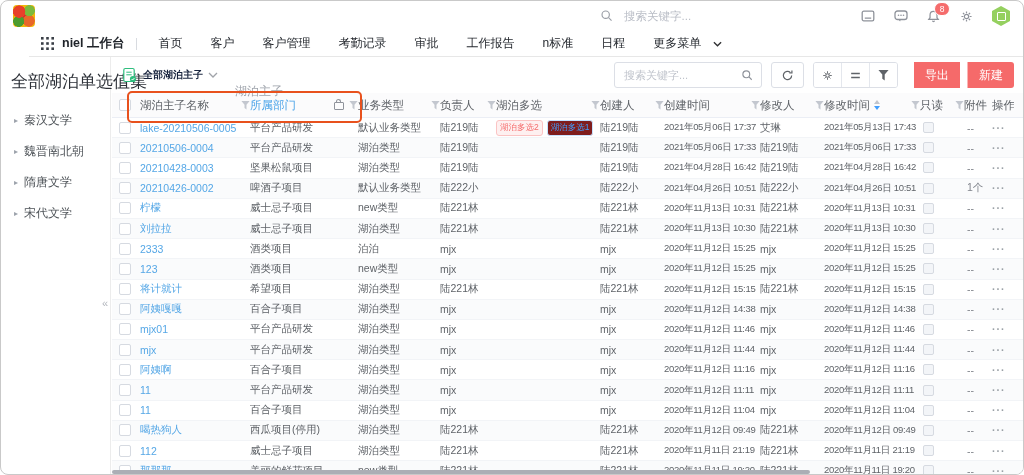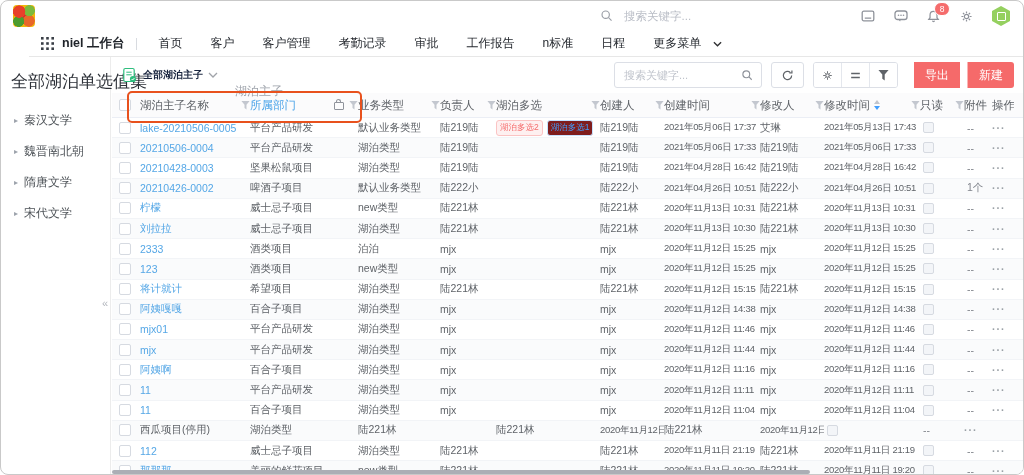--- a/index.html
+++ b/index.html
@@ -641,20 +641,23 @@
             <div class="cell">
               <span class="cb ro"></span>
             </div>
             <div class="cell attach">--</div>
             <div class="cell ops">···</div>
           </div>
           <div class="trow grid">
             <div class="cell">
               <span class="cb"></span>
             </div>
+            <div class="cell">
+              <span class="link">喝热狗人</span>
+            </div>
             <div class="cell">西瓜项目(停用)</div>
             <div class="cell">湖泊类型</div>
             <div class="cell">陆221林</div>
             <div class="cell tags"></div>
             <div class="cell">陆221林</div>
             <div class="cell date">2020年11月12日 09:49</div>
             <div class="cell">陆221林</div>
             <div class="cell date">2020年11月12日 09:49</div>
             <div class="cell">
               <span class="cb ro"></span>

